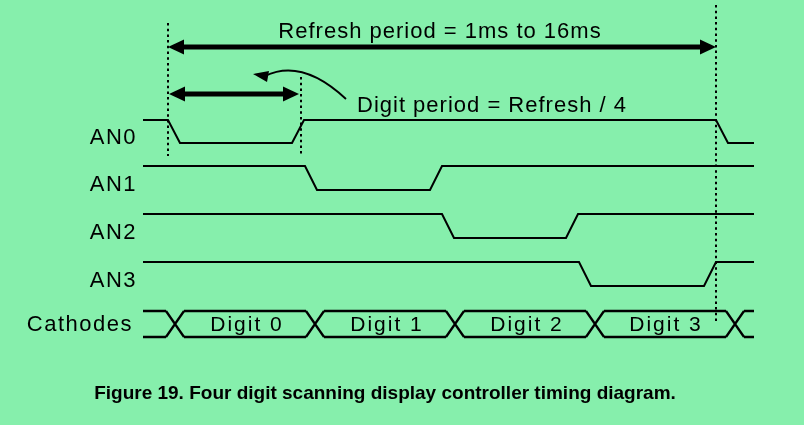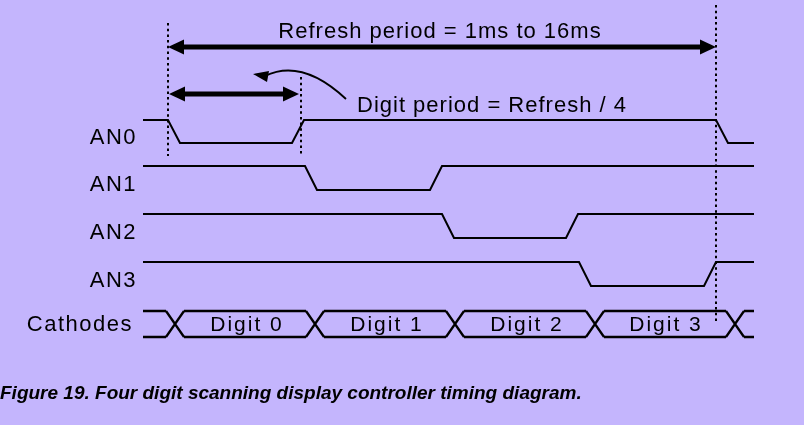--- a/index.html
+++ b/index.html
@@ -5,21 +5,21 @@
   html, body {
     margin: 0;
     padding: 0;
     background: #ffffff;
     font-family: "Liberation Sans", "DejaVu Sans", sans-serif;
   }
   .stage {
     position: relative;
     width: 804px;
     height: 425px;
-    background: #c4b5fd;
+    background: #86efac;
     overflow: hidden;
   }
   svg { display: block; }
   svg text {
     fill: #000000;
     font-family: "Liberation Sans", "DejaVu Sans", sans-serif;
   }
   .anno-text {
     font-size: 22px;
     letter-spacing: 1px;
@@ -55,23 +55,22 @@
   .thin-arrow {
     fill: none;
     stroke: #000000;
     stroke-width: 1.8;
   }
   .caption {
     position: absolute;
     top: 382px;
     left: 0;
     width: 770px;
-    text-align: left;
+    text-align: center;
     font-size: 19px;
-    font-style: italic;
     font-weight: 700;
     color: #000000;
     letter-spacing: 0px;
   }
 </style>
 </head>
 <body>
 
 <div class="stage">
   <svg width="804" height="425" viewBox="0 0 804 425">

